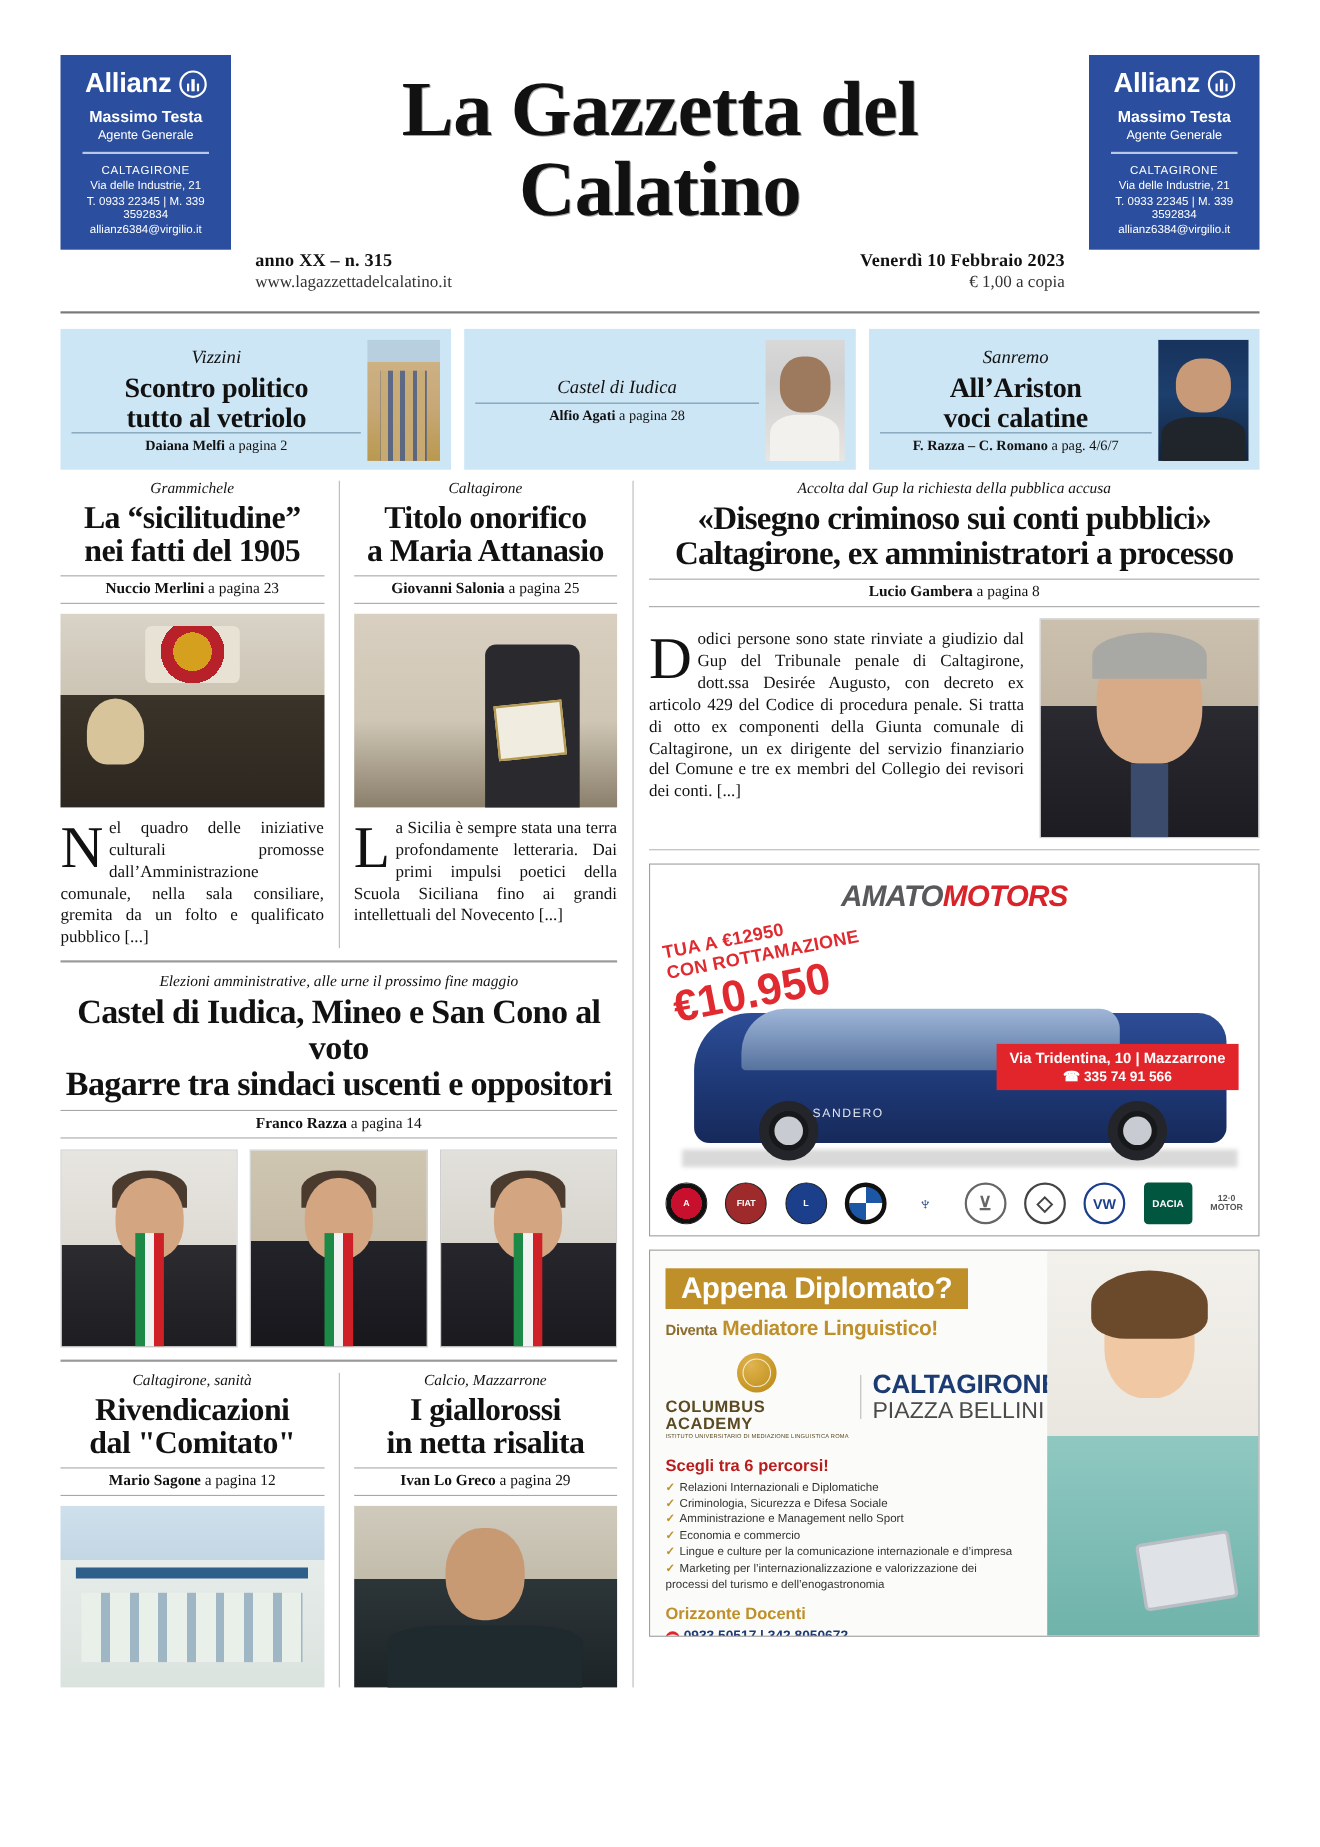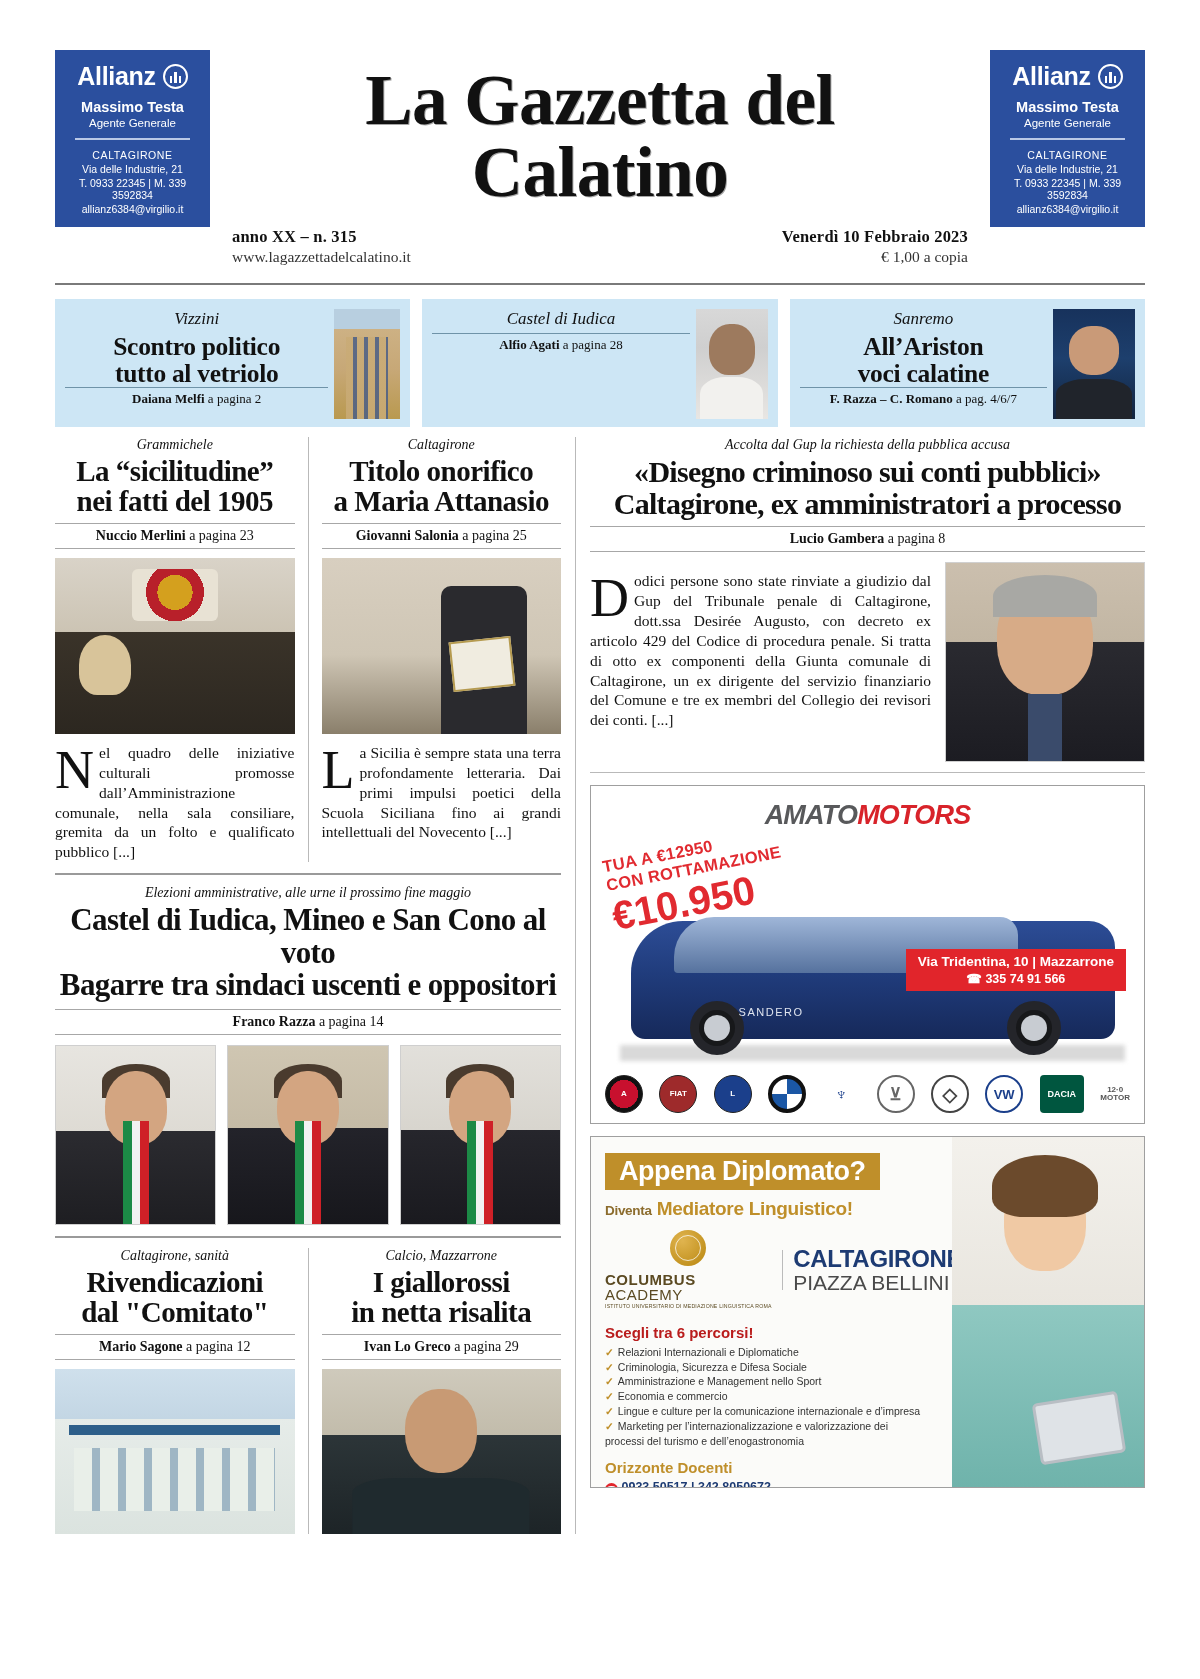--- a/index.html
+++ b/index.html
@@ -44,21 +44,21 @@
   .mast-left-info, .mast-right-info { line-height:1.25; }
   .mast-right-info { text-align:right; }
   .mast-bold { font-weight:700; font-size:16.5px; letter-spacing:0.2px; }
   .mast-thin { font-size:15.5px; color:#333; font-weight:400; }
 
   .mast-rule { margin:16px 55px 0 55px; border-top:2px solid #7a7a7a; }
 
   
   .teasers { display:flex; gap:12px; padding:14px 55px 0 55px; }
   .teaser {
-    flex:1; background:#cde6f5; display:flex; align-items:flex-start;
+    flex:1; background:#cde6f5; display:flex; align-items:center;
     padding:10px 10px 8px 10px; min-height:128px;
   }
   .teaser-txt { flex:1; display:flex; flex-direction:column; justify-content:flex-start; padding-right:6px;}
   .teaser-kicker { font-style:italic; font-size:17px; text-align:center; margin-bottom:4px; }
   .teaser-head { font-weight:700; font-size:25.5px; line-height:1.06; text-align:center; letter-spacing:-0.3px;}
   .teaser-byline { margin-top:auto; border-top:1px solid #6f93a8; padding-top:3px; font-size:13px; text-align:center;}
   .teaser-byline b { font-weight:700; }
   .teaser-photo { width:66px; flex:0 0 66px; align-self:stretch; }
   .teaser.t3 .teaser-photo { width:82px; flex:0 0 82px; }
   .teaser.t2 .teaser-photo { width:72px; flex:0 0 72px; }
@@ -169,21 +169,21 @@
      padding:3px 14px; margin:16px 0 0 14px; letter-spacing:-0.5px; }
   .ad-col-sub { margin:8px 0 0 14px; font-size:19px; font-weight:700; color:#bf8f2a; letter-spacing:-0.3px;}
   .ad-col-sub .small { font-size:13.5px; color:#8c6c2d; }
   .ad-col-mid { display:flex; align-items:center; gap:10px; margin:10px 0 0 14px; }
   .col-logo { display:flex; align-items:center; gap:6px;flex-direction:column; }
   .col-globe { width:36px; height:36px; border-radius:50%;
      background:radial-gradient(circle at 35% 30%,#e0b44f,#b8860f); position:relative; }
   .col-globe::after{content:"";position:absolute;inset:5px;border:1.4px solid rgba(255,255,255,.75);border-radius:50%;}
   .col-name { line-height:1; color:#5b4a22; }
   .col-name .n1 { font-size:15px; font-weight:700; letter-spacing:0.5px; }
-  .col-name .n2 { font-size:15px; font-weight:400; letter-spacing:0.5px; }
+  .col-name .n2 { font-size:15px; font-weight:700; letter-spacing:0.5px; }
   .col-name .n3 { font-size:5.2px; letter-spacing:0.2px; margin-top:2px; }
   .col-divider { width:1.5px; height:40px; background:#bbb; }
   .col-city { line-height:1.05; color:#1d3b73; }
   .col-city .c1 { font-size:24px; font-weight:700; letter-spacing:-0.3px; }
   .col-city .c2 { font-size:21px; font-weight:400; color:#4a4a4a; }
   .ad-col-h { margin:14px 12px 4px 14px; font-size:15px; font-weight:700; color:#b91c1c; }
   .ad-col-list { margin-left:14px; }
   .ad-col-list li { list-style:none; font-size:10.5px; color:#333; line-height:1.42; }
   .ad-col-list li::before { content:"\2713"; color:#bf8f2a; margin-right:4px; font-weight:700; }
   .ad-col-foot { margin:10px 0 0 14px; }

